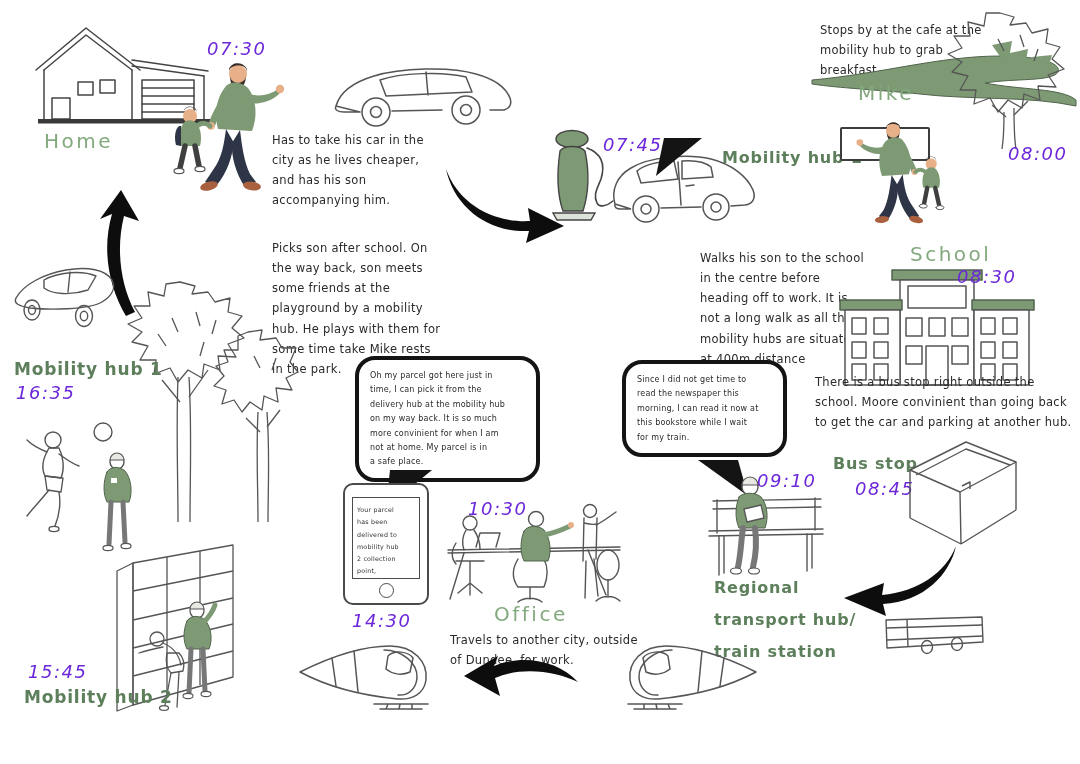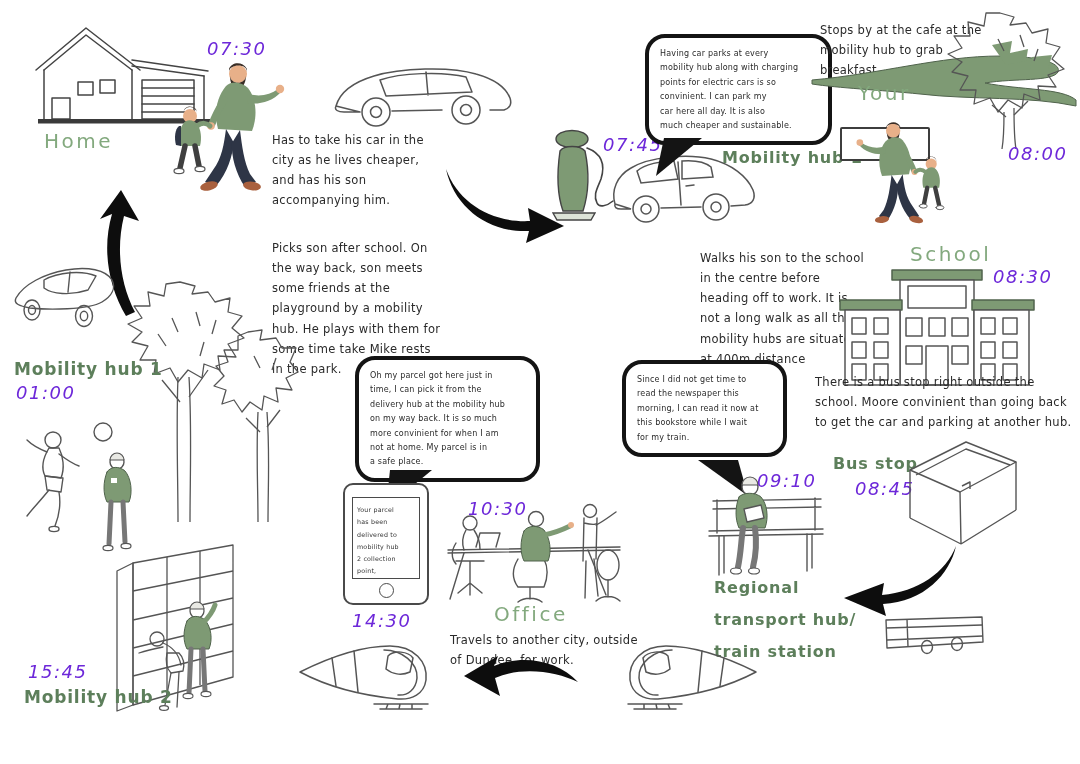--- a/index.html
+++ b/index.html
@@ -94,48 +94,40 @@
       <path d="M137,35 C150,34 160,36 166,41 L168,51 L137,53 Z"></path>
       <path d="M133,36 L136,79 M141,60 L149,59"></path>
       <circle cx="101" cy="83" r="13"></circle>
         <circle cx="101" cy="83" r="5"></circle>
       <circle cx="171" cy="81" r="13"></circle>
         <circle cx="171" cy="81" r="5"></circle>
     </g>
   </svg>
   <div class="abs time" style="left:603px;top:136px">07:45</div>
 
-  <div class="abs bubble" style="left:645px;top:34px;width:160px">
-    <div class="note">Having car parks at every
-mobility hub along with charging
-points for electric cars is so
-convinient. I can park my
-car here all day. It is also
-much cheaper and sustainable.</div>
-  </div>
   <svg class="abs tail" style="left:650px;top:136px" width="60" height="42" viewBox="0 0 60 42">
     <path d="M14,2 L52,2 L6,40 Z" fill="#141414"></path>
   </svg>
   <div class="abs label-bold" style="left:722px;top:142px">Mobility hub 1</div>
 
   <div class="abs note" style="left:820px;top:20px;width:180px">Stops by at the cafe at the
 mobility hub to grab
 breakfast.</div>
   <svg class="abs" style="left:810px;top:50px" width="270" height="70" viewBox="0 0 270 70">
     <path d="M2,30 C70,24 130,6 190,6 C225,6 252,12 248,22 C242,32 205,28 175,33 C210,40 252,38 266,50 L266,56 C220,46 160,50 110,44 C70,40 28,38 2,34 Z" fill="#7e9a74" stroke="#50634c" stroke-width="1"></path>
   </svg>
   <svg class="abs" style="left:940px;top:5px" width="140" height="145" viewBox="0 0 140 145" fill="none" stroke="#555" stroke-width="1.3" stroke-linejoin="round">
     <path d="M60,8 L74,12 L70,20 L86,18 L92,28 L108,24 L106,38 L120,42 L112,54 L124,64 L108,70 L116,82 L98,81 L100,95 L84,89 L82,103 L68,95 L58,107 L50,93 L34,99 L36,85 L20,85 L28,71 L12,67 L22,57 L8,49 L22,43 L14,31 L30,31 L28,17 L44,21 L46,8 Z"></path>
     <path d="M52,40 L72,36 L70,48 L88,44 L86,56 L66,60 Z" fill="#7e9a74" stroke="none"></path>
     <path d="M92,52 L112,50 L108,64 L90,64 Z" fill="#7e9a74" stroke="none"></path>
     <path d="M64,107 C64,120 64,132 62,144 M74,103 C74,118 74,132 76,144"></path>
     <path d="M66,112 L52,100 M74,110 L88,96"></path>
     <path d="M58,34 L64,46 M80,30 L84,42 M98,44 L94,56"></path>
   </svg>
-  <div class="abs label-light" style="left:858px;top:82px">Your</div>
+  <div class="abs label-light" style="left:858px;top:82px">Mike</div>
   <div class="abs whiteboard" style="left:840px;top:127px;width:86px;height:30px"></div>
   <svg class="abs" style="left:838px;top:118px" width="126" height="125" viewBox="0 0 140 145">
     <g transform="translate(140,0) scale(-0.92,0.92)" stroke-linecap="round" stroke-linejoin="round">
       <circle cx="86" cy="16" r="9" fill="#e8b089"></circle>
       <path d="M77,14 C77,6 95,5 95,14 L95,11 C90,3 80,4 77,11 Z" fill="#3a2e26"></path>
       <path d="M78,18 C79,27 93,27 94,18 C94,25 90,31 86,31 C81,31 78,25 78,18 Z" fill="#3a2e26"></path>
       <path d="M74,28 C64,40 62,56 66,71 L100,73 C106,58 104,40 96,30 C90,24 80,22 74,28 Z" fill="#7e9a74"></path>
       <path d="M96,36 C108,39 118,37 126,31 L129,34 C120,44 106,47 95,45 Z" fill="#7e9a74"></path>
       <circle cx="128" cy="31" r="4.2" fill="#e8b089"></circle>
       <path d="M72,42 C66,52 62,60 60,66" stroke="#7e9a74" stroke-width="7" fill="none"></path>
@@ -182,21 +174,21 @@
       <rect x="34" y="106" width="14" height="16"></rect>
     <rect x="132" y="42" width="62" height="10" fill="#7e9a74" stroke="#50634c"></rect>
     <rect x="134" y="52" width="55" height="75" fill="#fff"></rect>
     <rect x="141" y="60" width="14" height="16"></rect>
       <rect x="163" y="60" width="14" height="16"></rect>
     <rect x="141" y="84" width="14" height="16"></rect>
       <rect x="163" y="84" width="14" height="16"></rect>
     <rect x="141" y="106" width="14" height="16"></rect>
       <rect x="163" y="106" width="14" height="16"></rect>
   </svg>
-  <div class="abs time" style="left:993px;top:268px">08:30</div>
+  <div class="abs time" style="left:957px;top:268px">08:30</div>
   <div class="abs note" style="left:815px;top:372px;width:265px">There is a bus stop right outside the
 school. Moore convinient than going back
 to get the car and parking at another hub.</div>
 
   <div class="abs label-bold" style="left:833px;top:448px">Bus stop</div>
   <div class="abs time" style="left:855px;top:480px">08:45</div>
   <svg class="abs" style="left:902px;top:436px" width="118" height="112" viewBox="0 0 118 112" fill="none" stroke="#555" stroke-width="1.4" stroke-linejoin="round">
     <path d="M8,34 L64,6 L114,26 L58,56 Z"></path>
     <path d="M14,39 L64,13 L108,29"></path>
     <path d="M60,50 L68,46 L68,53"></path>
@@ -338,21 +330,21 @@
     <path d="M60,10 L75,14 L72,22 L88,20 L95,30 L110,26 L108,40 L122,44 L112,56 L124,66 L108,72 L116,85 L98,84 L100,98 L84,92 L82,106 L68,98 L58,110 L50,96 L34,102 L36,88 L20,88 L28,74 L12,70 L22,60 L8,52 L22,46 L14,34 L30,34 L28,20 L44,24 L46,12 Z"></path>
     <path d="M58,250 C58,205 56,155 58,105 M70,250 C70,205 72,155 69,105"></path>
     <path d="M60,130 L42,108 M69,125 L88,98"></path>
     <path d="M52,46 L58,60 M76,40 L80,54 M96,48 L92,62 M38,62 L46,74 M84,70 L80,84"></path>
     <path d="M128,60 L142,58 L140,68 L156,66 L162,76 L176,76 L170,90 L178,100 L166,106 L172,118 L156,116 L158,130 L144,124 L142,138 L130,130 L122,140 L114,128 L102,132 L106,118 L94,114 L104,104 L96,94 L108,90 L104,78 L118,78 L118,64 Z"></path>
     <path d="M138,250 C138,215 136,180 138,140 M148,250 C148,215 150,180 147,140"></path>
     <path d="M140,160 L126,146 M147,155 L160,138"></path>
     <path d="M134,84 L140,96 M156,86 L152,98"></path>
   </svg>
   <div class="abs label-bold" style="left:14px;top:352px;font-size:17px">Mobility hub 1</div>
-  <div class="abs time" style="left:16px;top:384px">01:00</div>
+  <div class="abs time" style="left:16px;top:384px">16:35</div>
   <svg class="abs" style="left:25px;top:420px" width="120" height="145" viewBox="0 0 120 145">
     <g fill="none" stroke="#555" stroke-width="1.4" stroke-linecap="round" stroke-linejoin="round">
       <circle cx="78" cy="12" r="9"></circle>
       <circle cx="28" cy="20" r="8"></circle>
       <path d="M24,28 C18,38 16,48 20,56 L36,58 C40,48 38,36 34,28 Z"></path>
       <path d="M22,32 C12,28 6,24 2,20 M34,34 C42,40 48,44 54,46"></path>
       <path d="M20,56 L38,58 L36,72 L22,70 Z"></path>
       <path d="M24,70 C16,80 8,88 2,96 M34,72 C36,84 34,96 30,106"></path>
       <ellipse cx="29" cy="109" rx="5" ry="2.6"></ellipse>
     </g>

